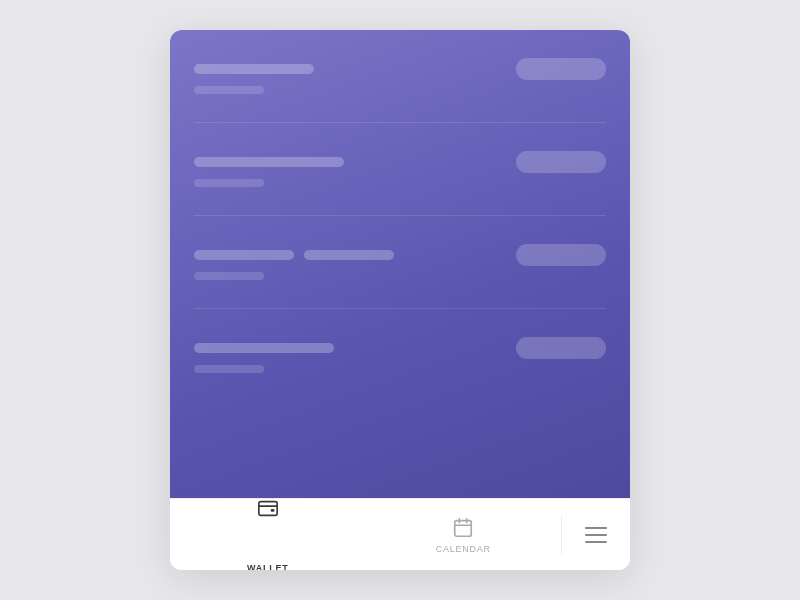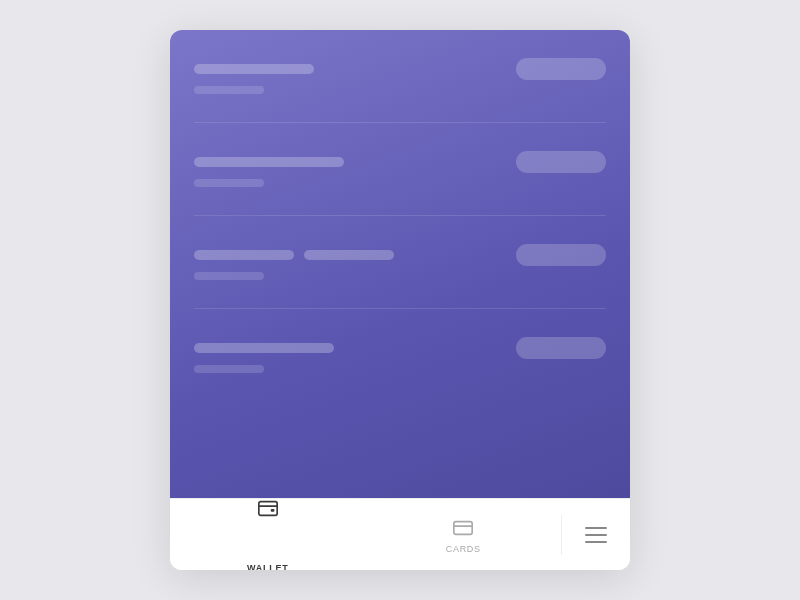--- a/index.html
+++ b/index.html
@@ -238,30 +238,31 @@
         <div class="nav-icon">
           <svg viewBox="0 0 24 24" fill="none" stroke="#3a3a3a" stroke-width="1.8" stroke-linecap="round" stroke-linejoin="round">
             <rect x="2" y="5" width="20" height="15" rx="2"></rect>
             <path d="M2 10h20"></path>
             <rect x="15" y="13" width="4" height="3" rx="1" fill="#3a3a3a" stroke="none"></rect>
           </svg>
         </div>
         <span class="nav-label">WALLET</span>
       </div>
 
+
       <div class="nav-item">
         <div class="nav-icon">
           <svg viewBox="0 0 24 24" fill="none" stroke="#aaa" stroke-width="1.8" stroke-linecap="round" stroke-linejoin="round">
-            <rect x="2" y="5" width="20" height="14" rx="2"></rect>
-            <path d="M2 10h20"></path>
+            <rect x="3" y="4" width="18" height="17" rx="2"></rect>
+            <path d="M3 9h18"></path>
+            <path d="M8 2v4M16 2v4"></path>
           </svg>
         </div>
-        <span class="nav-label">CARDS</span>
-      </div>
-
+        <span class="nav-label">CALENDAR</span>
+      </div>
 
 
     </div>
 
     <div class="nav-divider"></div>
 
     <div class="nav-menu">
       <div class="menu-icon">
         <div class="menu-line"></div>
         <div class="menu-line"></div>

